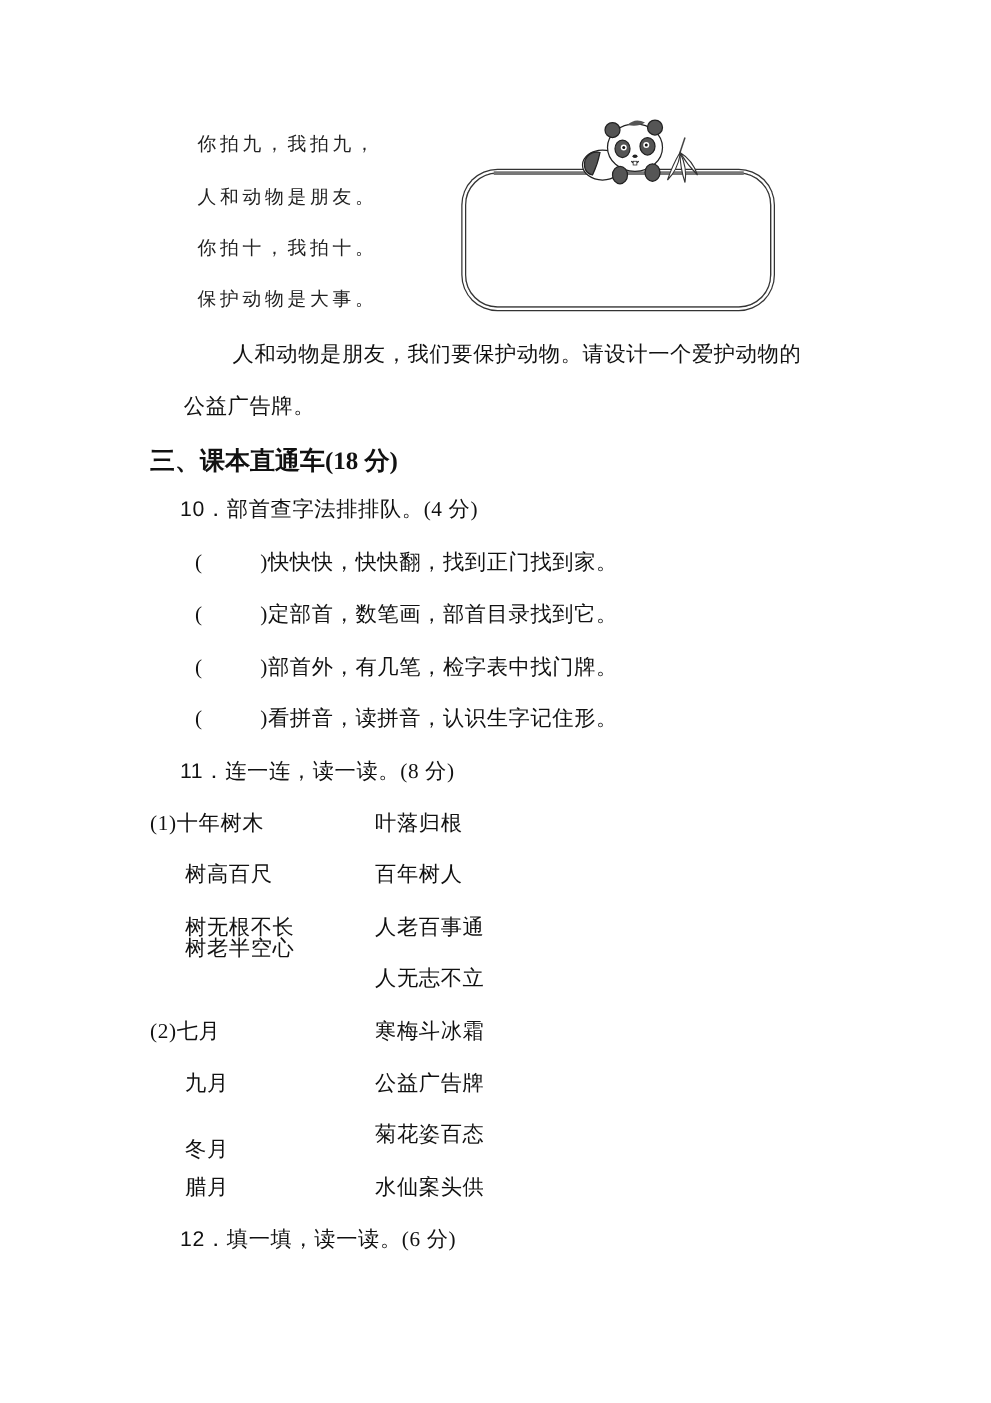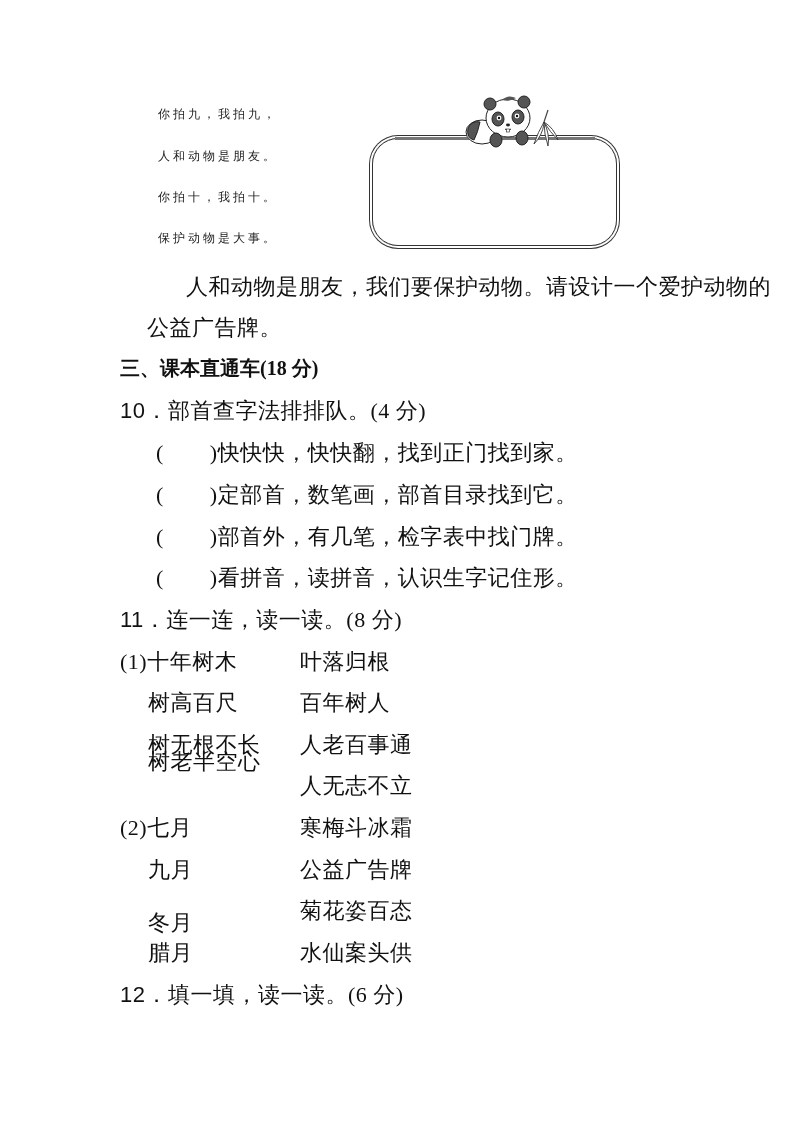--- a/index.html
+++ b/index.html
@@ -1,22 +1,22 @@
 <!DOCTYPE html>
 <html><head>
 <meta charset="utf-8">
 <style>
   html, body { margin: 0; padding: 0; background: #ffffff; }
   body { width: 793px; height: 1122px; position: relative; overflow: hidden;
          font-family: "DejaVu Sans", "Liberation Sans", sans-serif; color: #111; }
   .abs { position: absolute; white-space: nowrap; }
-  .poem { font-family: Liberation Sans, sans-serif; font-size: 12px; letter-spacing: 3px; color: #222; }
-  .txt { font-size: 22px; letter-spacing: 0.5px; }
+  .poem { font-family: Liberation Sans, sans-serif; font-size: 15px; letter-spacing: 3px; color: #222; }
+  .txt { font-size: 17px; letter-spacing: 0.5px; }
   .bold { font-weight: bold; font-size: 20px; }
-  .num { font-family: "Liberation Sans", sans-serif; }
+  .num { font-family: "Liberation Sans", sans-serif; margin-left: 24px; }
   .paren { font-family: "Liberation Serif", serif; }
   .board { position: absolute; left: 372px; top: 138px; width: 243px; height: 106px;
            border: 1px solid #333; border-radius: 26px; box-shadow: 0 0 0 2px #fff, 0 0 0 3px #333; }
   .board-top { position: absolute; left: 395px; top: 137px; width: 200px; height: 3px; background: #777; }
   .panda { position: absolute; left: 460px; top: 92px; width: 110px; height: 65px; }
   .blank-paren { display: inline-block; width: 46px; }
 </style>
 </head>
 <body>
 

